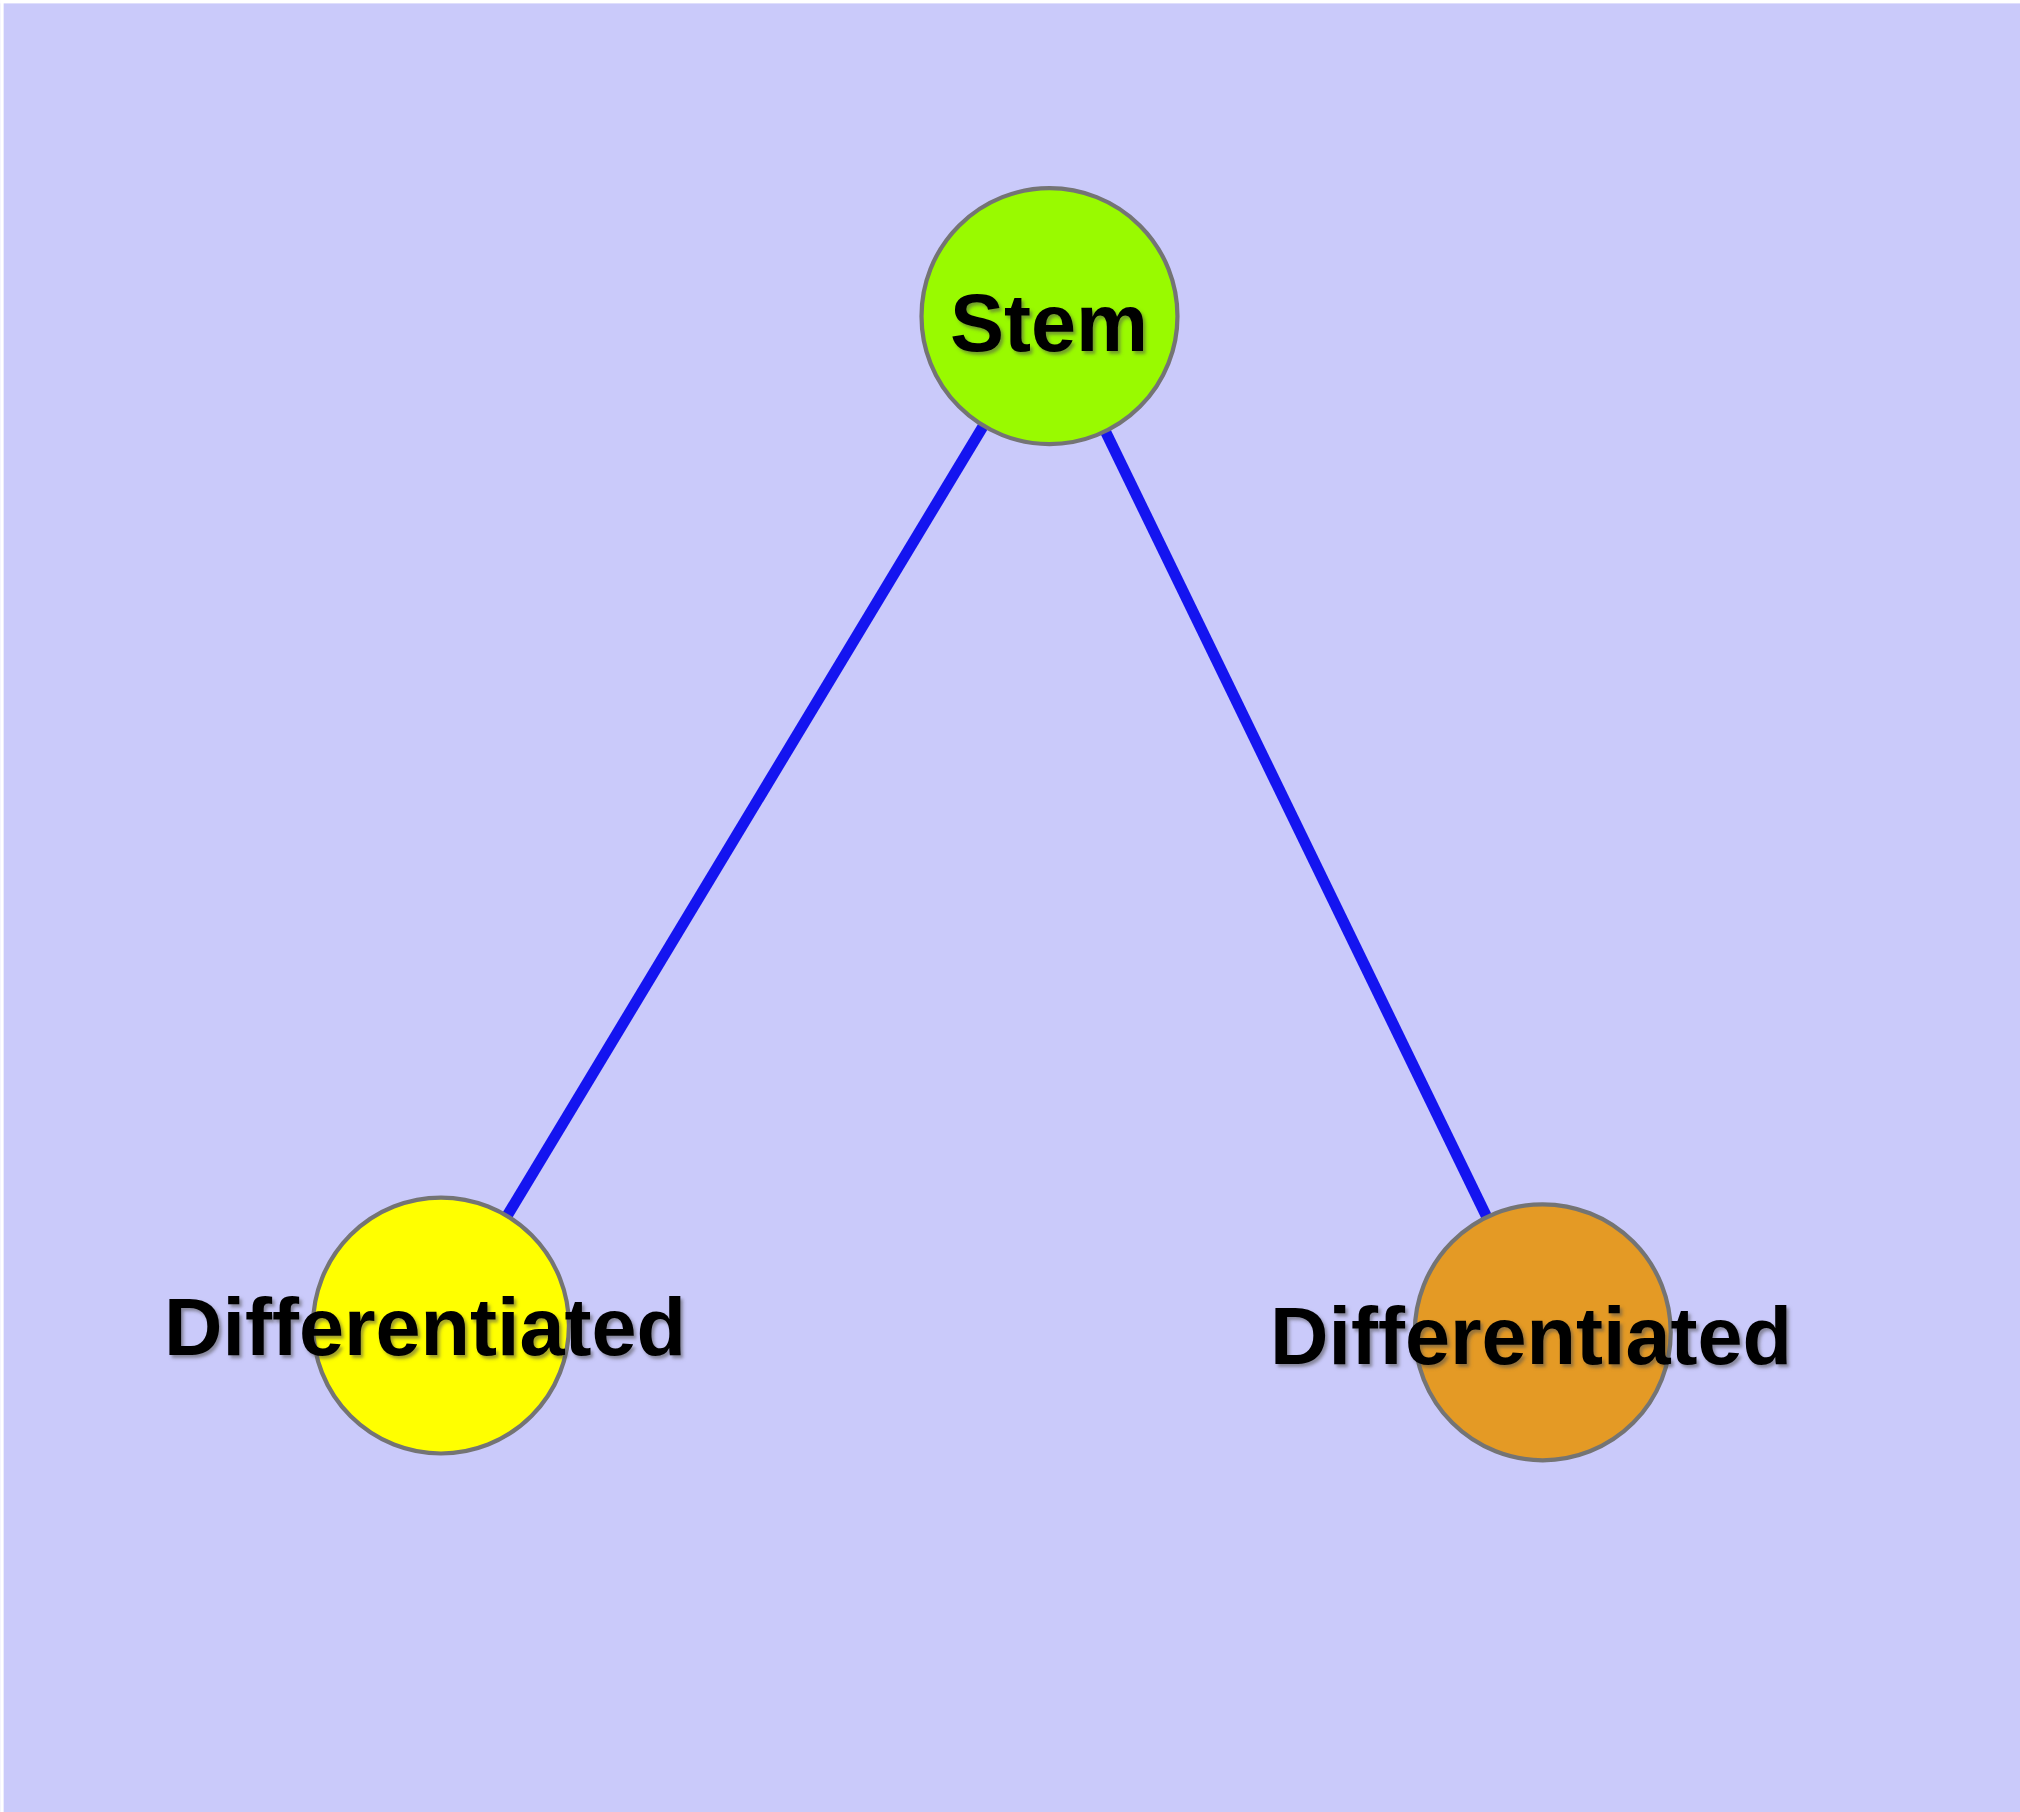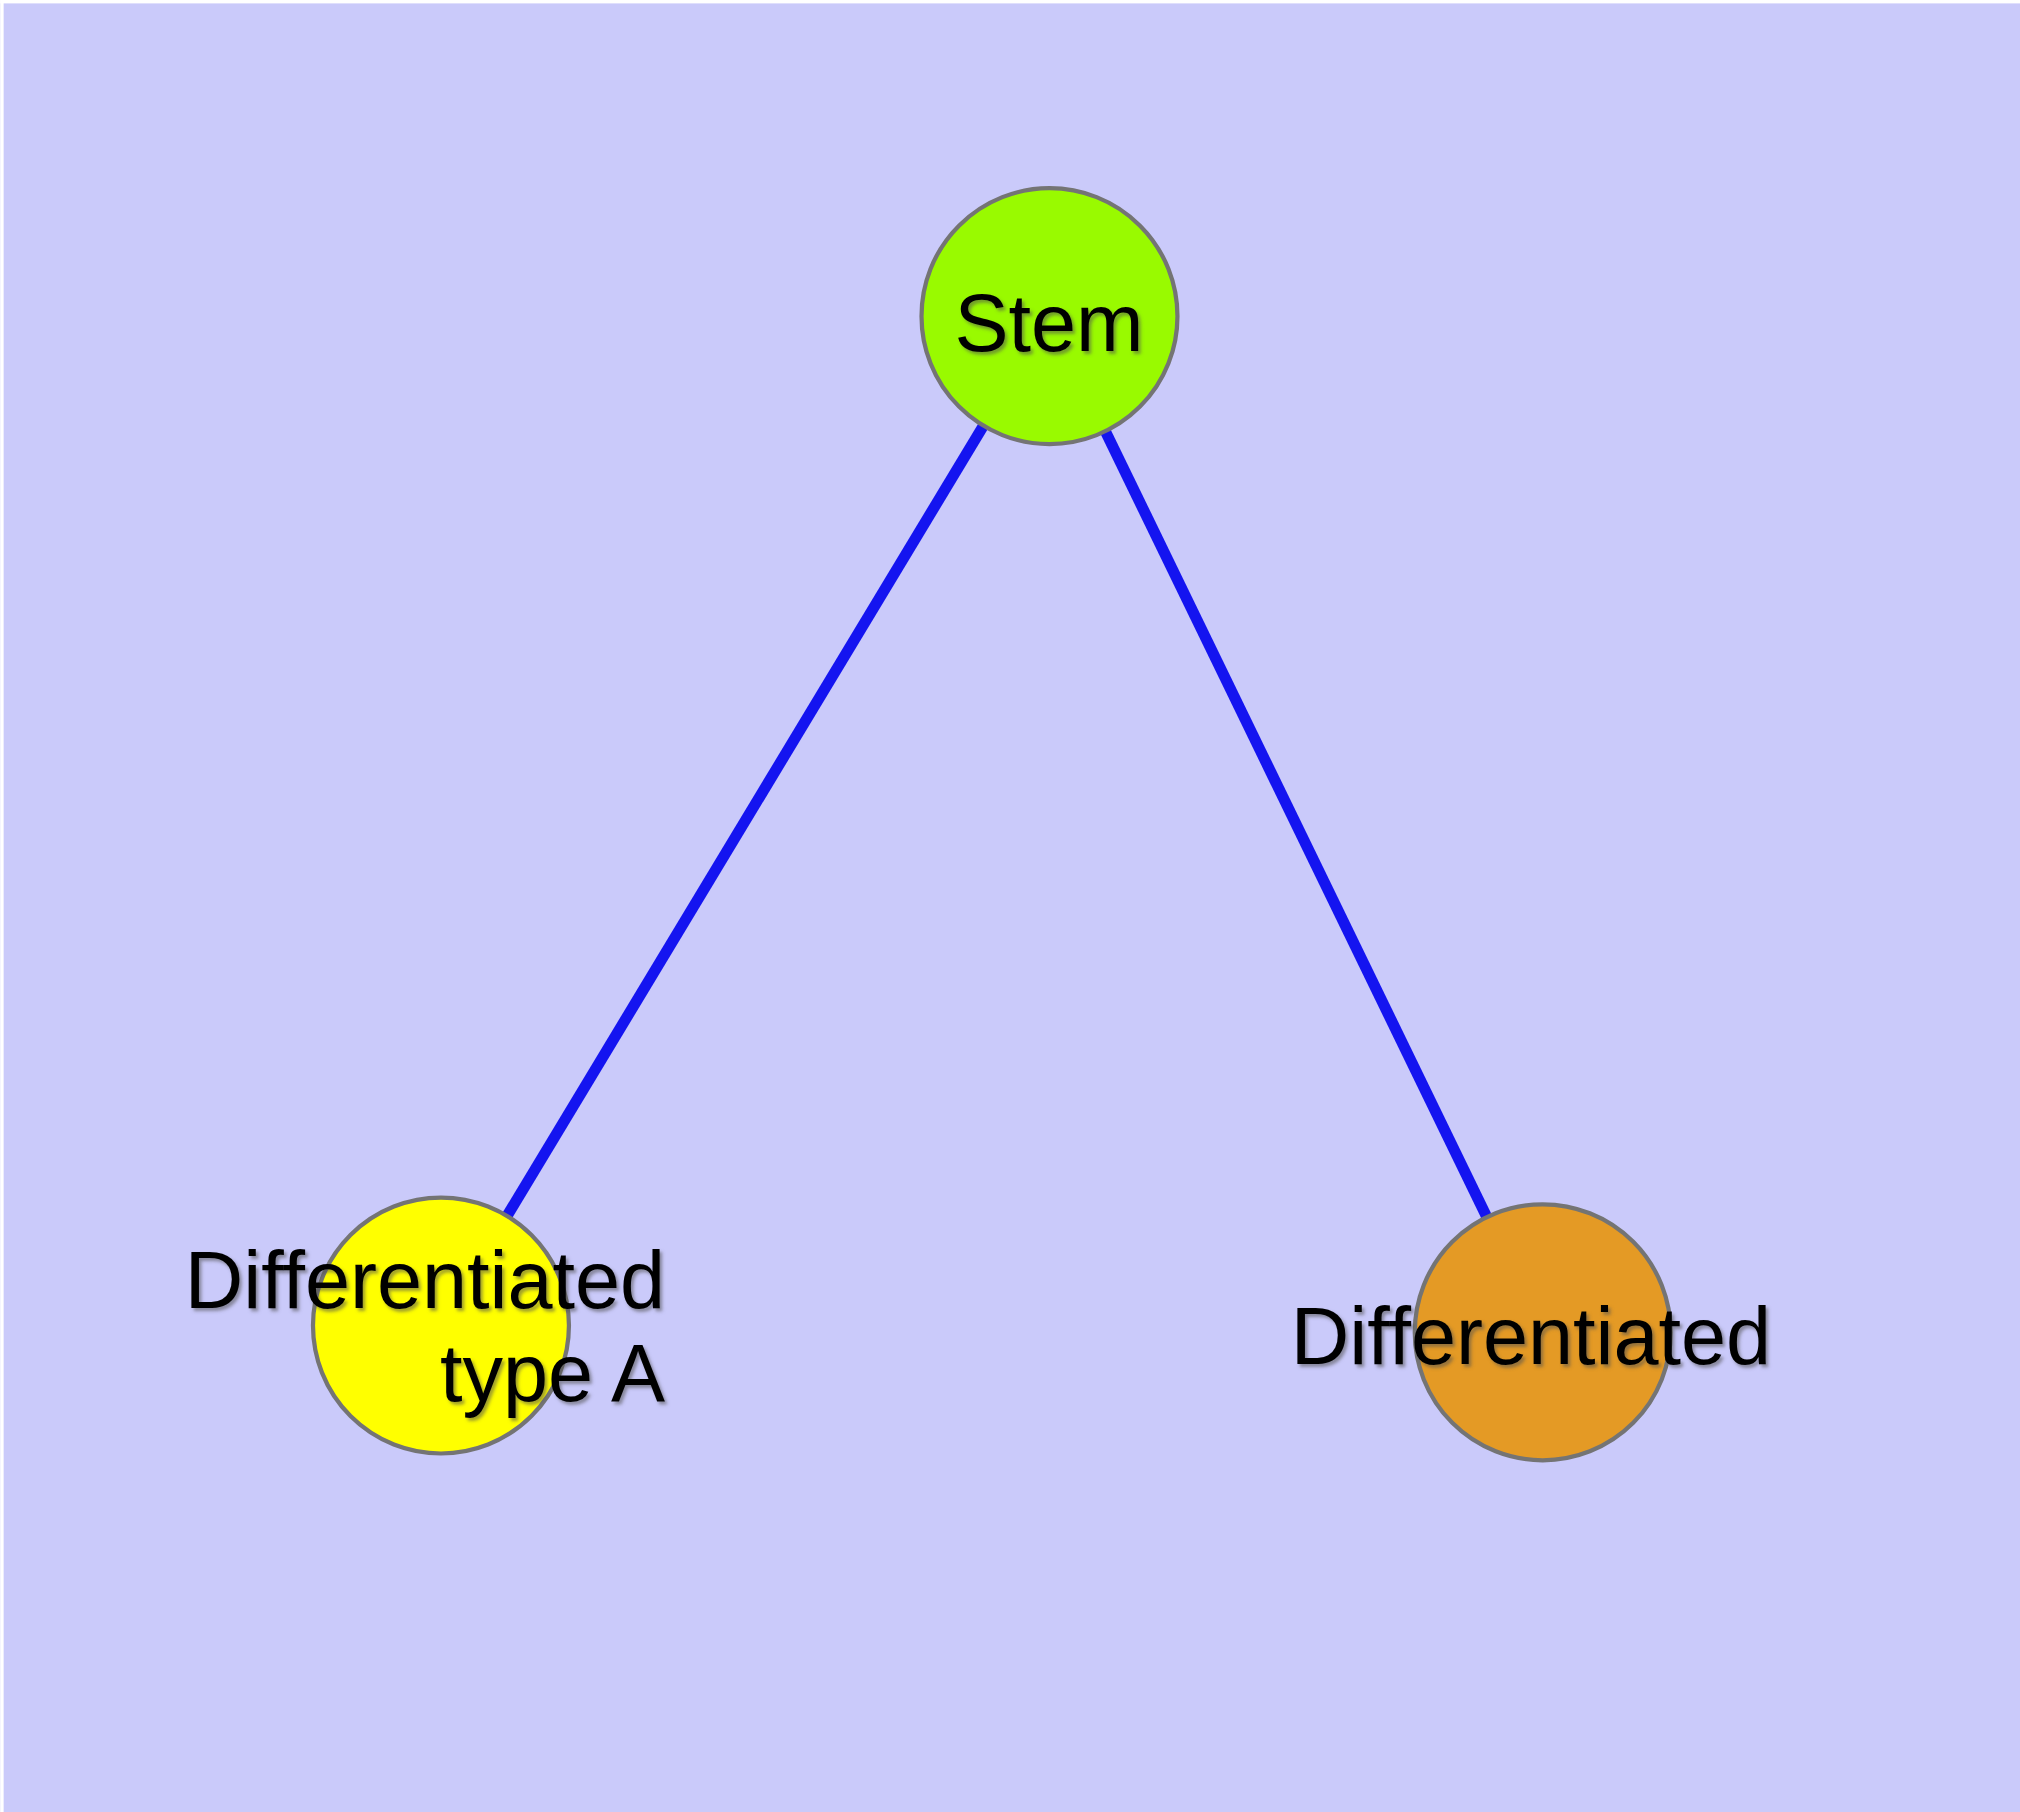--- a/index.html
+++ b/index.html
@@ -18,24 +18,24 @@
   .graph-svg {
     position: absolute;
     left: 0;
     top: 0;
     display: block;
   }
   .node-label {
     position: absolute;
     transform: translate(-50%, -50%);
     color: #000000;
-    font-weight: normal;
+    font-weight: bold;
     font-size: 81px;
     line-height: 93px;
-    text-align: right;
+    text-align: left;
     white-space: nowrap;
     text-shadow: 2.5px 3.4px 3.4px rgba(80, 80, 80, 0.55);
     pointer-events: none;
   }
   .label-line { display: block; }
 </style>
 </head>
 <body>
 
 <div class="canvas">
@@ -52,21 +52,20 @@
 
     <circle cx="1238" cy="373" r="151" stroke-width="5" fill="#99FA00" stroke="#747474"></circle>
     <circle cx="520" cy="1564" r="151" stroke-width="5" fill="#FFFF00" stroke="#747474"></circle>
     <circle cx="1820" cy="1572" r="151" stroke-width="5" fill="#E49A25" stroke="#747474"></circle>
   </svg>
 
   <div class="node-label" style="left:1049px; top:323px;">Stem</div>
 
   <div class="node-label" style="left:425px; top:1327px;">
     <span class="label-line">Differentiated</span>
-    <span class="label-line">type A</span>
   </div>
 
   <div class="node-label" style="left:1531px; top:1336px;">
     <span class="label-line">Differentiated</span>
   </div>
 
 </div>
 
 
 </body></html>

